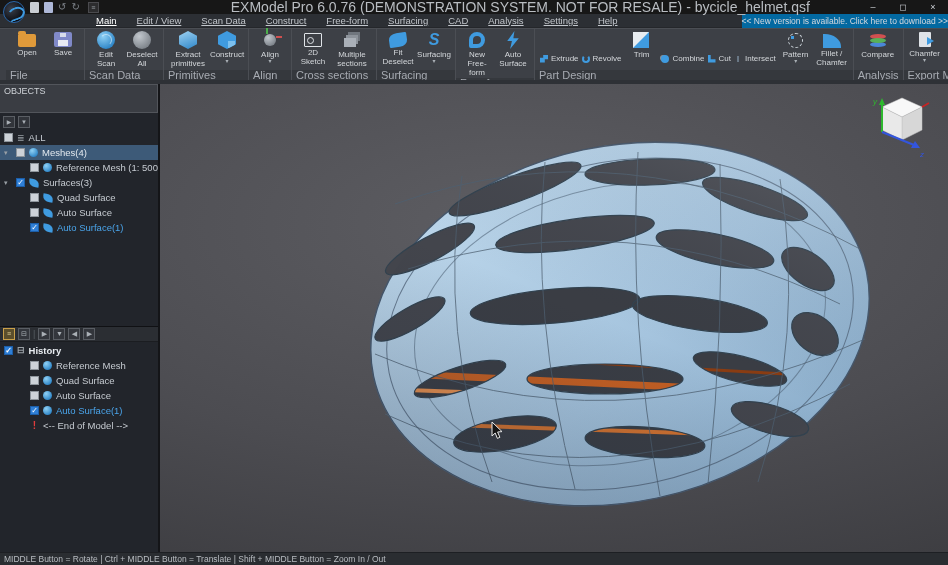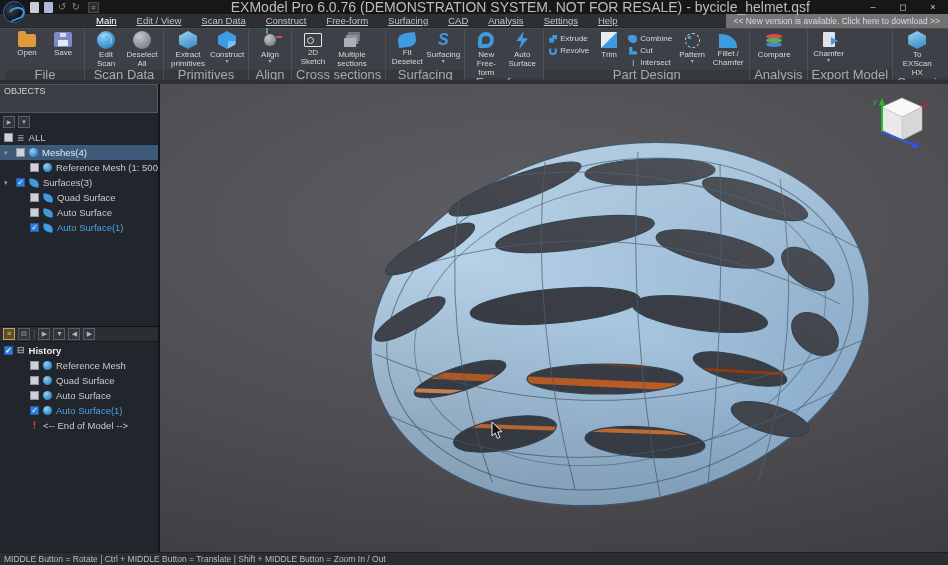--- a/index.html
+++ b/index.html
@@ -24,32 +24,32 @@
   .wtitle { position:absolute; left:50%; top:0; transform:translateX(-42%); font-size:14px;
             color:#b9bdc2; line-height:14px; white-space:nowrap; }
   .wcontrols { margin-left:auto; display:flex; align-items:center; gap:0; height:14px; }
   .wbtn { width:30px; text-align:center; color:#cfd3d8; font-size:9px; line-height:14px; cursor:default; }
 
   
   .menubar { height:14px; background:#2c2f34; display:flex; align-items:center; padding-left:86px;
              border-bottom:1px solid #25272b; position:relative; }
   .menuitem { font-size:9.5px; color:#c2c6cb; padding:0 10px; line-height:14px; white-space:nowrap;text-decoration:underline; }
   .menuitem.active { color:#ffffff; }
-  .updatenotice { margin-left:auto; font-size:8.5px; color:#d6d9de; background:#737373;
-                  padding:0 8px; line-height:14px; white-space:nowrap; }
+  .updatenotice { margin-left:auto; font-size:8.5px; color:#d6d9de; background:#0369a1;
+                  padding:0 0; line-height:14px; white-space:nowrap; }
 
   
   .ribbon { height:52px; background:#3d4046; display:flex; border-top:1px solid #4b4e54; padding-left:6px; }
   .rgroup { display:flex; flex-direction:column; border-right:1px solid #4b4e54; }
   .rbtns { flex:1; display:flex; align-items:flex-start; padding:2px 5px 0 5px; gap:4px; }
   .rbtn { display:flex; flex-direction:column; align-items:center; width:38px; cursor:default; }
   .rbtn.narrow { width:32px; }
   .rlbl { font-size:8px; color:#d4d7db; text-align:center; line-height:1.15; margin-top:1px; }
   .caret { font-size:6px; color:#aab0b6; line-height:5px; }
-  .rglabel { height:10px; font-size:13px; color:#a7abb2; text-align:center; line-height:10px;
+  .rglabel { height:10px; font-size:11px; color:#a7abb2; text-align:left; line-height:10px;
              background:#35383d; white-space:nowrap; padding:0 4px; }
 
   .ic { width:18px; height:18px; position:relative; flex:none; }
   .ic-folder { background:#e09a3a; border-radius:1px 2px 2px 2px; margin-top:3px; height:13px; }
   .ic-folder::before { content:""; position:absolute; top:-3px; left:0; width:8px; height:3px; background:#e09a3a; border-radius:2px 2px 0 0; }
   .ic-floppy { background:#8089c8; border-radius:2px; height:15px; margin-top:1px; }
   .ic-floppy::before { content:""; position:absolute; bottom:1px; left:4px; width:10px; height:6px; background:#e8eaf2; }
   .ic-floppy::after { content:""; position:absolute; top:1px; left:6px; width:6px; height:4px; background:#d8dcea; }
   .ic-sphere { border-radius:50%; background:radial-gradient(circle at 35% 30%, #8fd0f4, #2e86c8 75%); }
   .ic-sphere::after { content:""; position:absolute; inset:3px; border-radius:50%;
@@ -70,21 +70,21 @@
   .ic-bolt { background:#3f9be0; clip-path:polygon(58% 0,18% 56%,44% 56%,34% 100%,82% 40%,52% 40%); }
   .ic-trim { background:linear-gradient(135deg,#e8ecf0 0 49%,#3f9be0 51% 100%); width:16px; height:16px; margin:1px; }
   .ic-pattern { border:1.5px dashed #cfd6dd; border-radius:50%; width:15px; height:15px; margin:1.5px; }
   .ic-pattern::after { content:""; position:absolute; left:4.5px; top:4.5px; width:3px; height:3px; background:#3f9be0; }
   .ic-fillet { background:#3f9be0; border-radius:0 90% 0 0; height:14px; margin-top:3px; }
   .ic-compare { width:16px; height:5px; border-radius:50%; background:#58b058; margin:7px 1px;
                 box-shadow:0 -4px 0 #d05050, 0 4px 0 #4a86d8; }
   .ic-export { width:12px; height:15px; background:#dfe3e8; margin:1px 3px; border-radius:1px; }
   .ic-export::after { content:""; position:absolute; right:-3px; top:5px; width:0; height:0;
                 border-left:7px solid #3f9be0; border-top:4px solid transparent; border-bottom:4px solid transparent; }
-  .pdcol { display:flex; flex-direction:column; gap:3px; padding-top:3px; }
+  .pdcol { display:flex; flex-direction:row; gap:3px; padding-top:3px;margin-top:20px; }
   .pdbtn { display:flex; align-items:center; gap:3px; font-size:8px; color:#d4d7db; white-space:nowrap; }
   .pdi { width:8px; height:8px; flex:none; }
   .pdi-extrude { background:#3f9be0; clip-path:polygon(0 100%,0 40%,40% 40%,40% 0,100% 0,100% 60%,60% 60%,60% 100%); }
   .pdi-revolve { border:2px solid #3f9be0; border-radius:50%; border-top-color:transparent; }
   .pdi-combine { border-radius:50%; background:#3f9be0; box-shadow:-2px -1px 0 -1px #8a9097; }
   .pdi-cut { background:#3f9be0; clip-path:polygon(0 0,40% 0,40% 60%,100% 60%,100% 100%,0 100%); }
   .pdi-intersect { color:#9fb9d0; font-size:9px; line-height:8px; text-align:center; width:8px; }
 
   
   .spacer { height:4px; background:#2e3136; }

